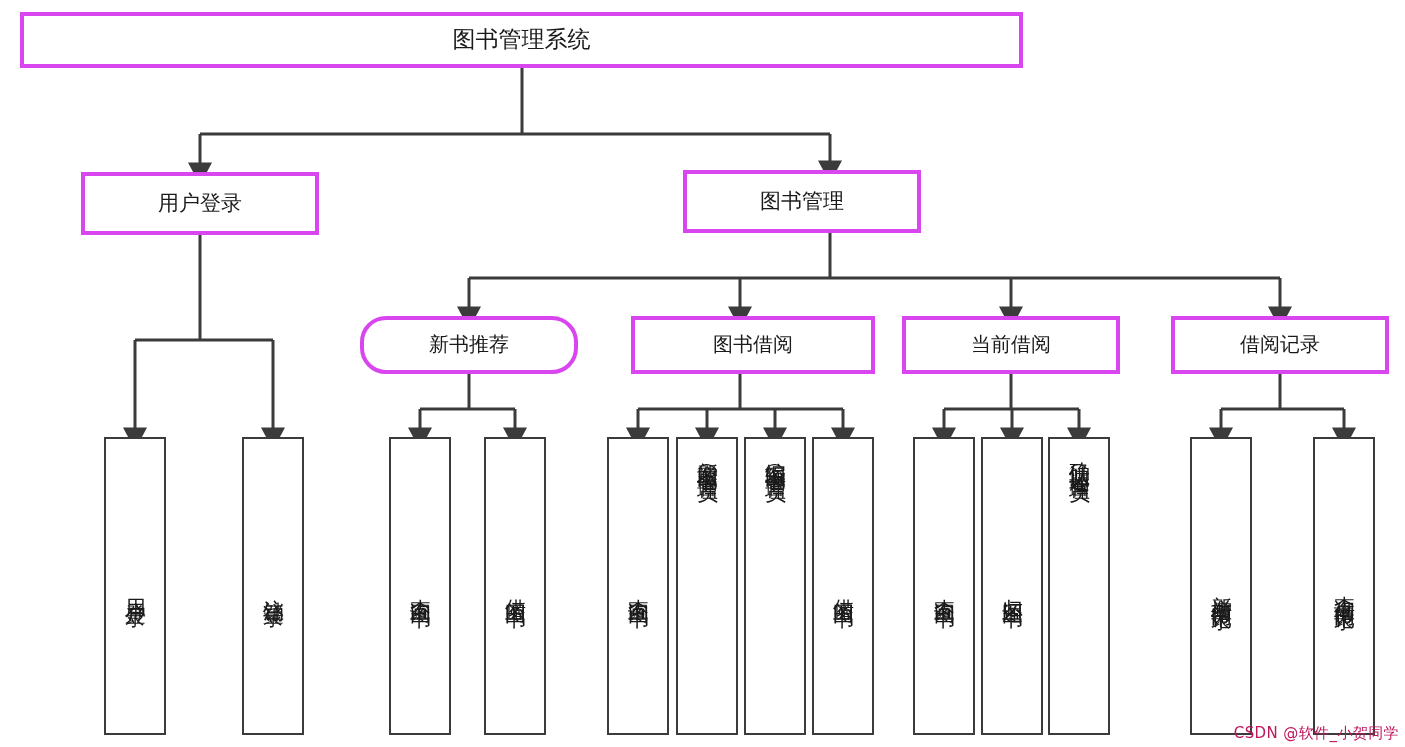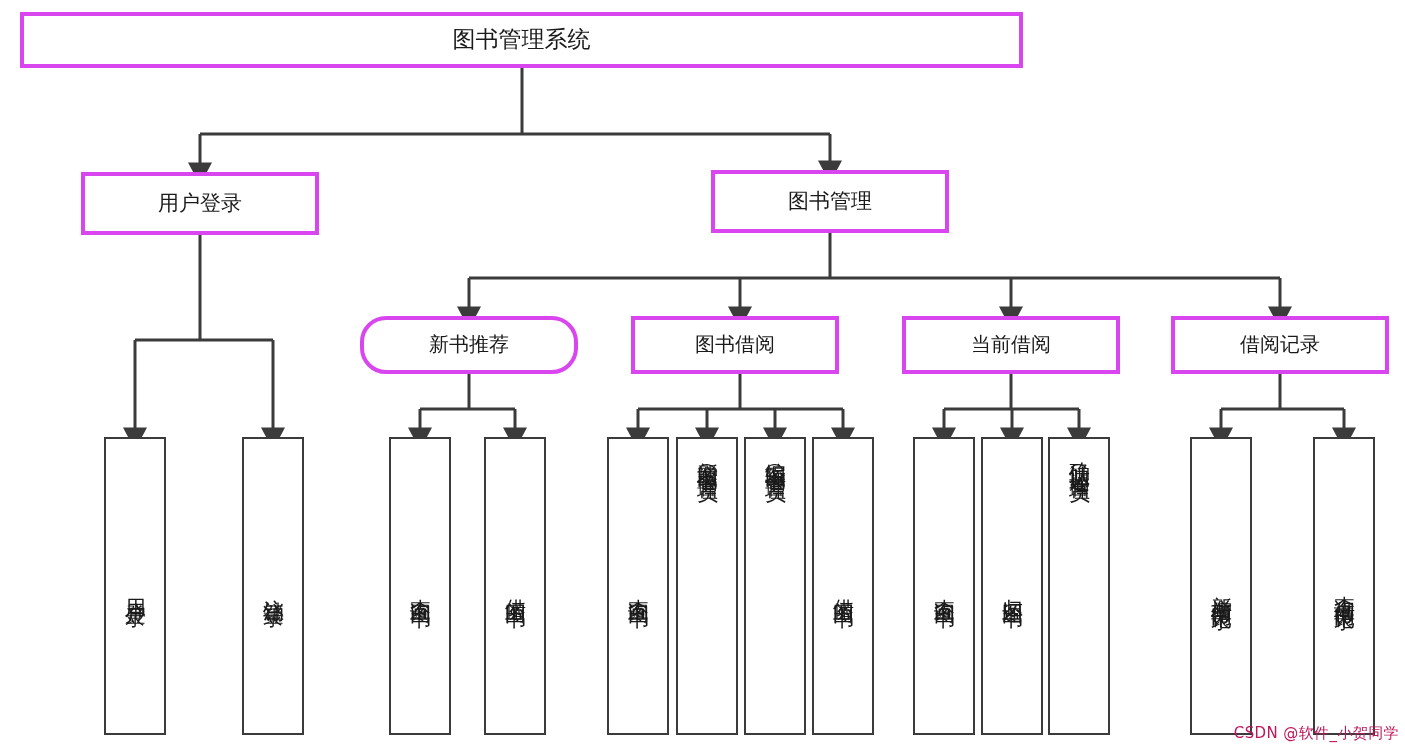--- a/index.html
+++ b/index.html
@@ -98,28 +98,28 @@
     </g>
   </svg>
 
   <div class="node-box lvl0" id="box-root" style="left: 20px; top: 12px; width: 1003px; height: 56px;">
     <span class="node-label">图书管理系统</span>
   </div>
 
   <div class="node-box lvl1" id="box-l1-0" style="left: 81px; top: 172px; width: 238px; height: 63px;">
     <span class="node-label">用户登录</span>
   </div>
-  <div class="node-box lvl1" id="box-l1-1" style="left: 711px; top: 170px; width: 238px; height: 63px;">
+  <div class="node-box lvl1" id="box-l1-1" style="left: 683px; top: 170px; width: 238px; height: 63px;">
     <span class="node-label">图书管理</span>
   </div>
 
   <div class="node-box lvl2" id="box-l2-0" style="left: 360px; top: 316px; width: 218px; height: 58px; border-radius: 26px;">
     <span class="node-label">新书推荐</span>
   </div>
-  <div class="node-box lvl2" id="box-l2-1" style="left: 631px; top: 316px; width: 208px; height: 58px;">
+  <div class="node-box lvl2" id="box-l2-1" style="left: 631px; top: 316px; width: 244px; height: 58px;">
     <span class="node-label">图书借阅</span>
   </div>
   <div class="node-box lvl2" id="box-l2-2" style="left: 902px; top: 316px; width: 218px; height: 58px;">
     <span class="node-label">当前借阅</span>
   </div>
   <div class="node-box lvl2" id="box-l2-3" style="left: 1171px; top: 316px; width: 218px; height: 58px;">
     <span class="node-label">借阅记录</span>
   </div>
 
   <div class="leaf-box" id="leaf-0" style="left: 104px; top: 437px; width: 62px; height: 298px;">

